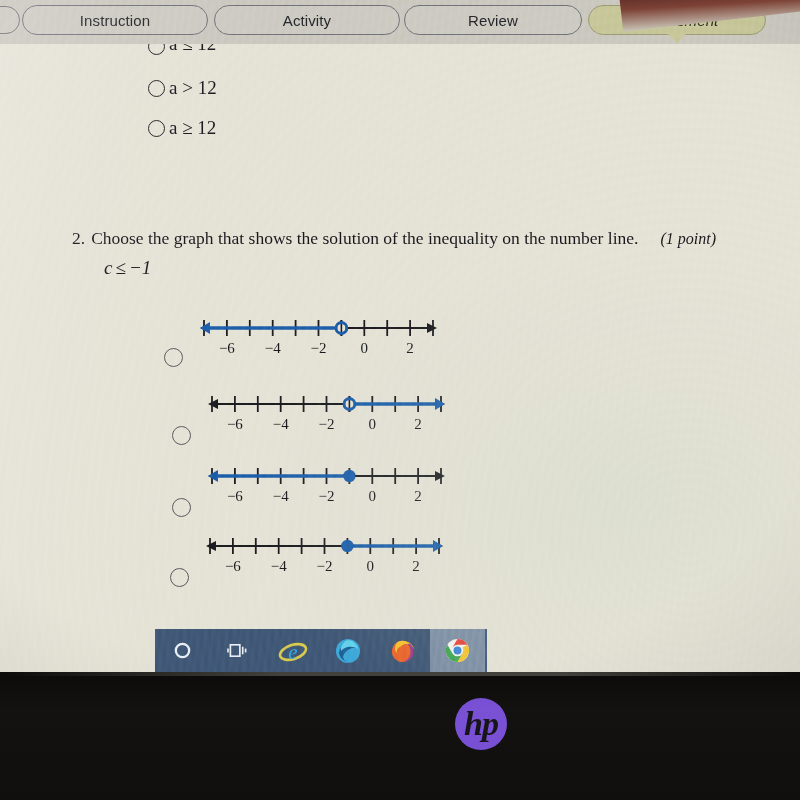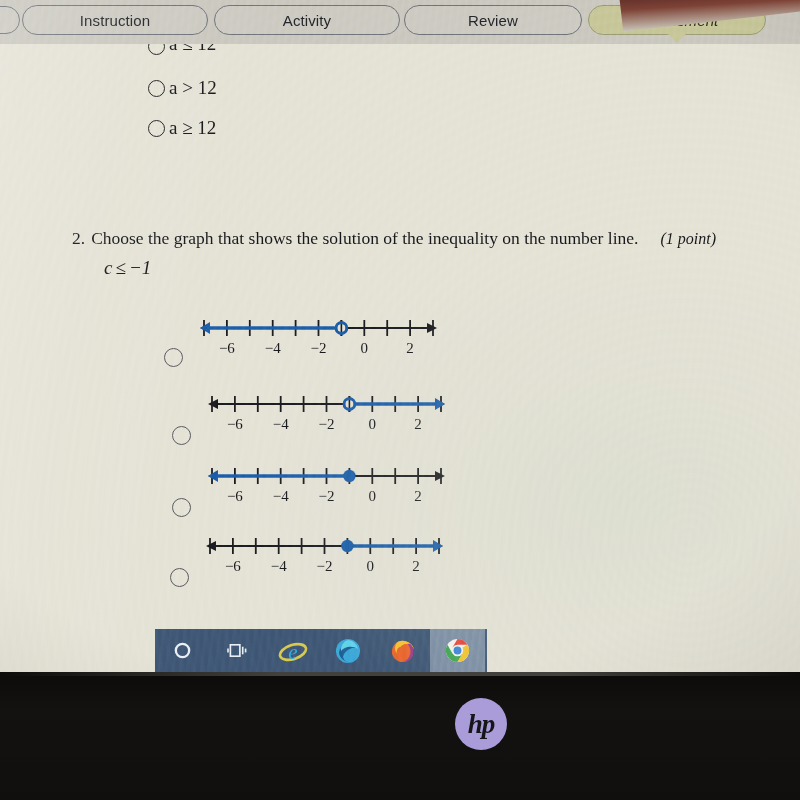--- a/index.html
+++ b/index.html
@@ -272,28 +272,28 @@
     height: 128px;
     background: linear-gradient(180deg, #0c0b0a 0%, #131211 30%, #100f0e 100%);
   }
   #hp-logo {
     position: absolute;
     left: 455px;
     top: 698px;
     width: 52px;
     height: 52px;
     border-radius: 50%;
-    background: #c4b5fd;
+    background: #8b5cf6;
     display: flex;
     align-items: center;
     justify-content: center;
     color: #17161a;
     font-family: "Liberation Serif", serif;
     font-style: italic;
-    font-size: 27px;
+    font-size: 34px;
     font-weight: 700;
     letter-spacing: -1px;
     opacity: .85;
   }
   #bezel-hilite {
     position: absolute;
     left: 0;
     top: 672px;
     width: 800px;
     height: 4px;

